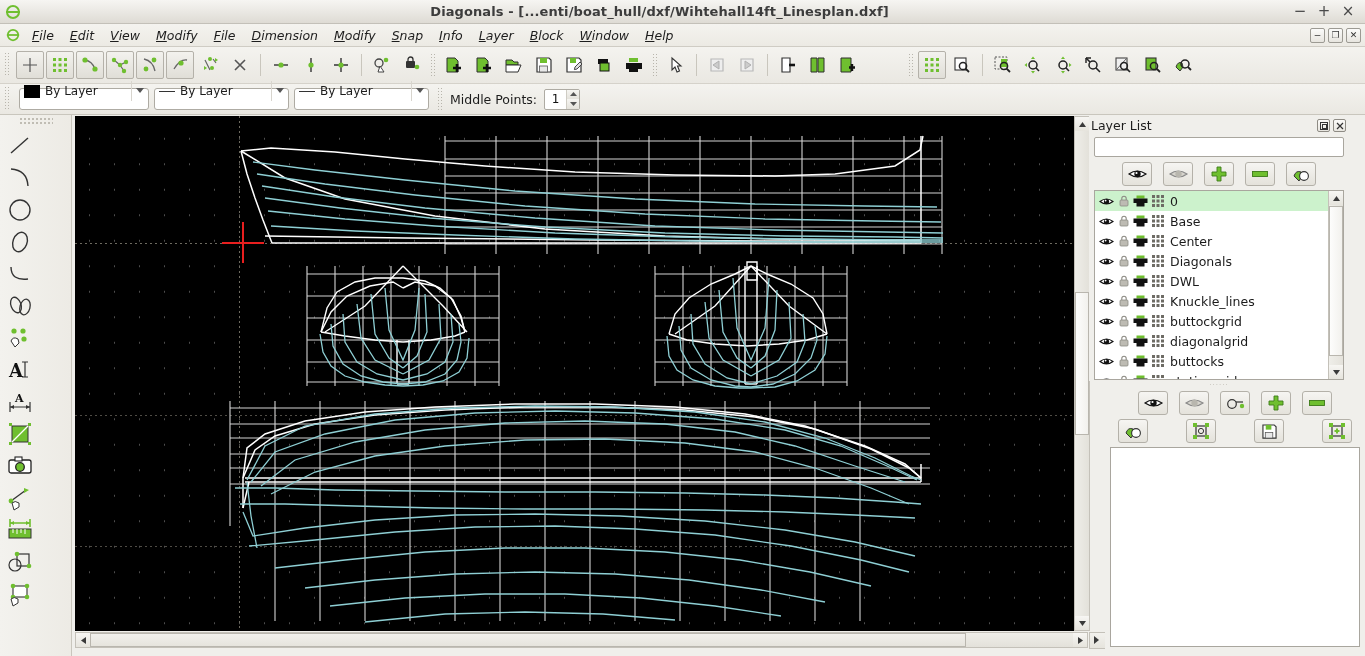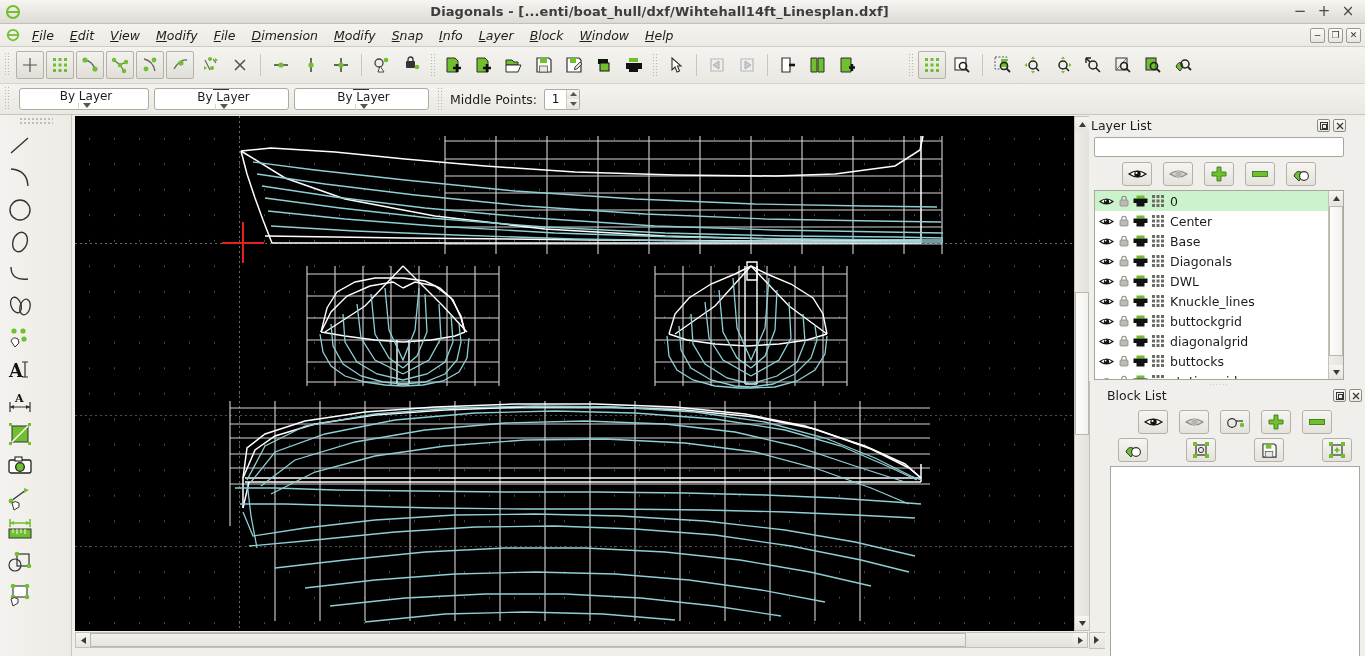--- a/index.html
+++ b/index.html
@@ -79,21 +79,21 @@
   .tsep { width:1px; height:22px; background:#c9c6bd; margin:0 5px; }
   .dotsep { width:6px; height:24px; margin:0 3px;
     background-image: radial-gradient(#b8b5ac 40%, transparent 41%);
     background-size: 3px 3px; }
 
   
   .combo {
     height: 22px; border: 1px solid #aeaba3; border-radius: 3px;
     background: #ffffff;
     display:flex; align-items:center; padding: 0 0 16px 4px; margin-right: 5px;
-    font-size: 12px; color:#1d1d1d;flex-direction:column;
+    font-size: 12px; color:#1d1d1d;
   }
   .combo .swatch { width:16px; height:13px; background:#000; margin-right:5px; border:0; }
   .combo .ltline { width:16px; height:0; border-top:1.5px solid #333; margin-right:5px; }
   .combo .cb-label { flex:1; white-space:nowrap; }
   .combo .cb-arrow {
     width: 17px; height:20px; display:flex; align-items:center; justify-content:center;
     border-left:1px solid #d8d5ce; color:#555; font-size:8px;
   }
   .mp-label { font-size:12.5px; color:#1d1d1d; margin: 0 7px 0 4px; }
   .spin {
@@ -1077,21 +1077,21 @@
                 <rect x="9" y="0" width="3" height="3"></rect>
                 <rect x="0" y="4.5" width="3" height="3"></rect>
                 <rect x="4.5" y="4.5" width="3" height="3"></rect>
                 <rect x="9" y="4.5" width="3" height="3"></rect>
                 <rect x="0" y="9" width="3" height="3"></rect>
                 <rect x="4.5" y="9" width="3" height="3"></rect>
                 <rect x="9" y="9" width="3" height="3"></rect>
               </g>
             </svg>
         </span>
-        <span class="lname">Center</span>
+        <span class="lname">Base</span>
       </div>
 
       <div class="layer-row">
         <span class="licon">
           <svg width="15" height="11" viewBox="0 0 15 11">
               <path d="M1 5.5 q6.5 -5 13 0 q-6.5 5 -13 0z" fill="#fff" stroke="#111" stroke-width="1.1"></path>
               <circle cx="7.5" cy="5.5" r="2.6" fill="#111"></circle>
               <circle cx="6.6" cy="4.6" r="0.9" fill="#fff"></circle>
             </svg>
         </span>
@@ -1116,21 +1116,21 @@
                 <rect x="9" y="0" width="3" height="3"></rect>
                 <rect x="0" y="4.5" width="3" height="3"></rect>
                 <rect x="4.5" y="4.5" width="3" height="3"></rect>
                 <rect x="9" y="4.5" width="3" height="3"></rect>
                 <rect x="0" y="9" width="3" height="3"></rect>
                 <rect x="4.5" y="9" width="3" height="3"></rect>
                 <rect x="9" y="9" width="3" height="3"></rect>
               </g>
             </svg>
         </span>
-        <span class="lname">Base</span>
+        <span class="lname">Center</span>
       </div>
 
       <div class="layer-row">
         <span class="licon">
           <svg width="15" height="11" viewBox="0 0 15 11">
               <path d="M1 5.5 q6.5 -5 13 0 q-6.5 5 -13 0z" fill="#fff" stroke="#111" stroke-width="1.1"></path>
               <circle cx="7.5" cy="5.5" r="2.6" fill="#111"></circle>
               <circle cx="6.6" cy="4.6" r="0.9" fill="#fff"></circle>
             </svg>
         </span>
@@ -1410,34 +1410,20 @@
           <svg width="7" height="5" viewBox="0 0 7 5">
               <path d="M0 0 L7 0 L3.5 5z" fill="#3a3a3a"></path>
             </svg>
         </div>
       </div>
     </div>
     <div class="dock-resize">......</div>
   </div>
 
   <div class="dock-block">
-    <div class="dock-title">
-      <span class="dt-text">Block List</span>
-      <span class="dt-btn">
-        <svg width="8" height="8" viewBox="0 0 8 8">
-            <rect x="0.5" y="0.5" width="7" height="7" fill="none" stroke="#333"></rect>
-            <rect x="2.5" y="2.5" width="4" height="4" fill="none" stroke="#333"></rect>
-          </svg>
-      </span>
-      <span class="dt-btn">
-        <svg width="8" height="8" viewBox="0 0 8 8">
-            <path d="M1 1 L7 7 M7 1 L1 7" stroke="#333" stroke-width="1.2"></path>
-          </svg>
-      </span>
-    </div>
 
     <div class="dock-tools">
       <div class="dtbtn">
         <svg width="19" height="14" viewBox="0 0 19 14">
           <path d="M1 7 q8 -6 17 0 q-8 6 -17 0z" fill="#fff" stroke="#111" stroke-width="1.2"></path>
           <circle cx="9.5" cy="7" r="3.2" fill="#111"></circle>
             <circle cx="8.5" cy="6" r="1.1" fill="#fff"></circle>
         </svg>
       </div>
       <div class="dtbtn">

